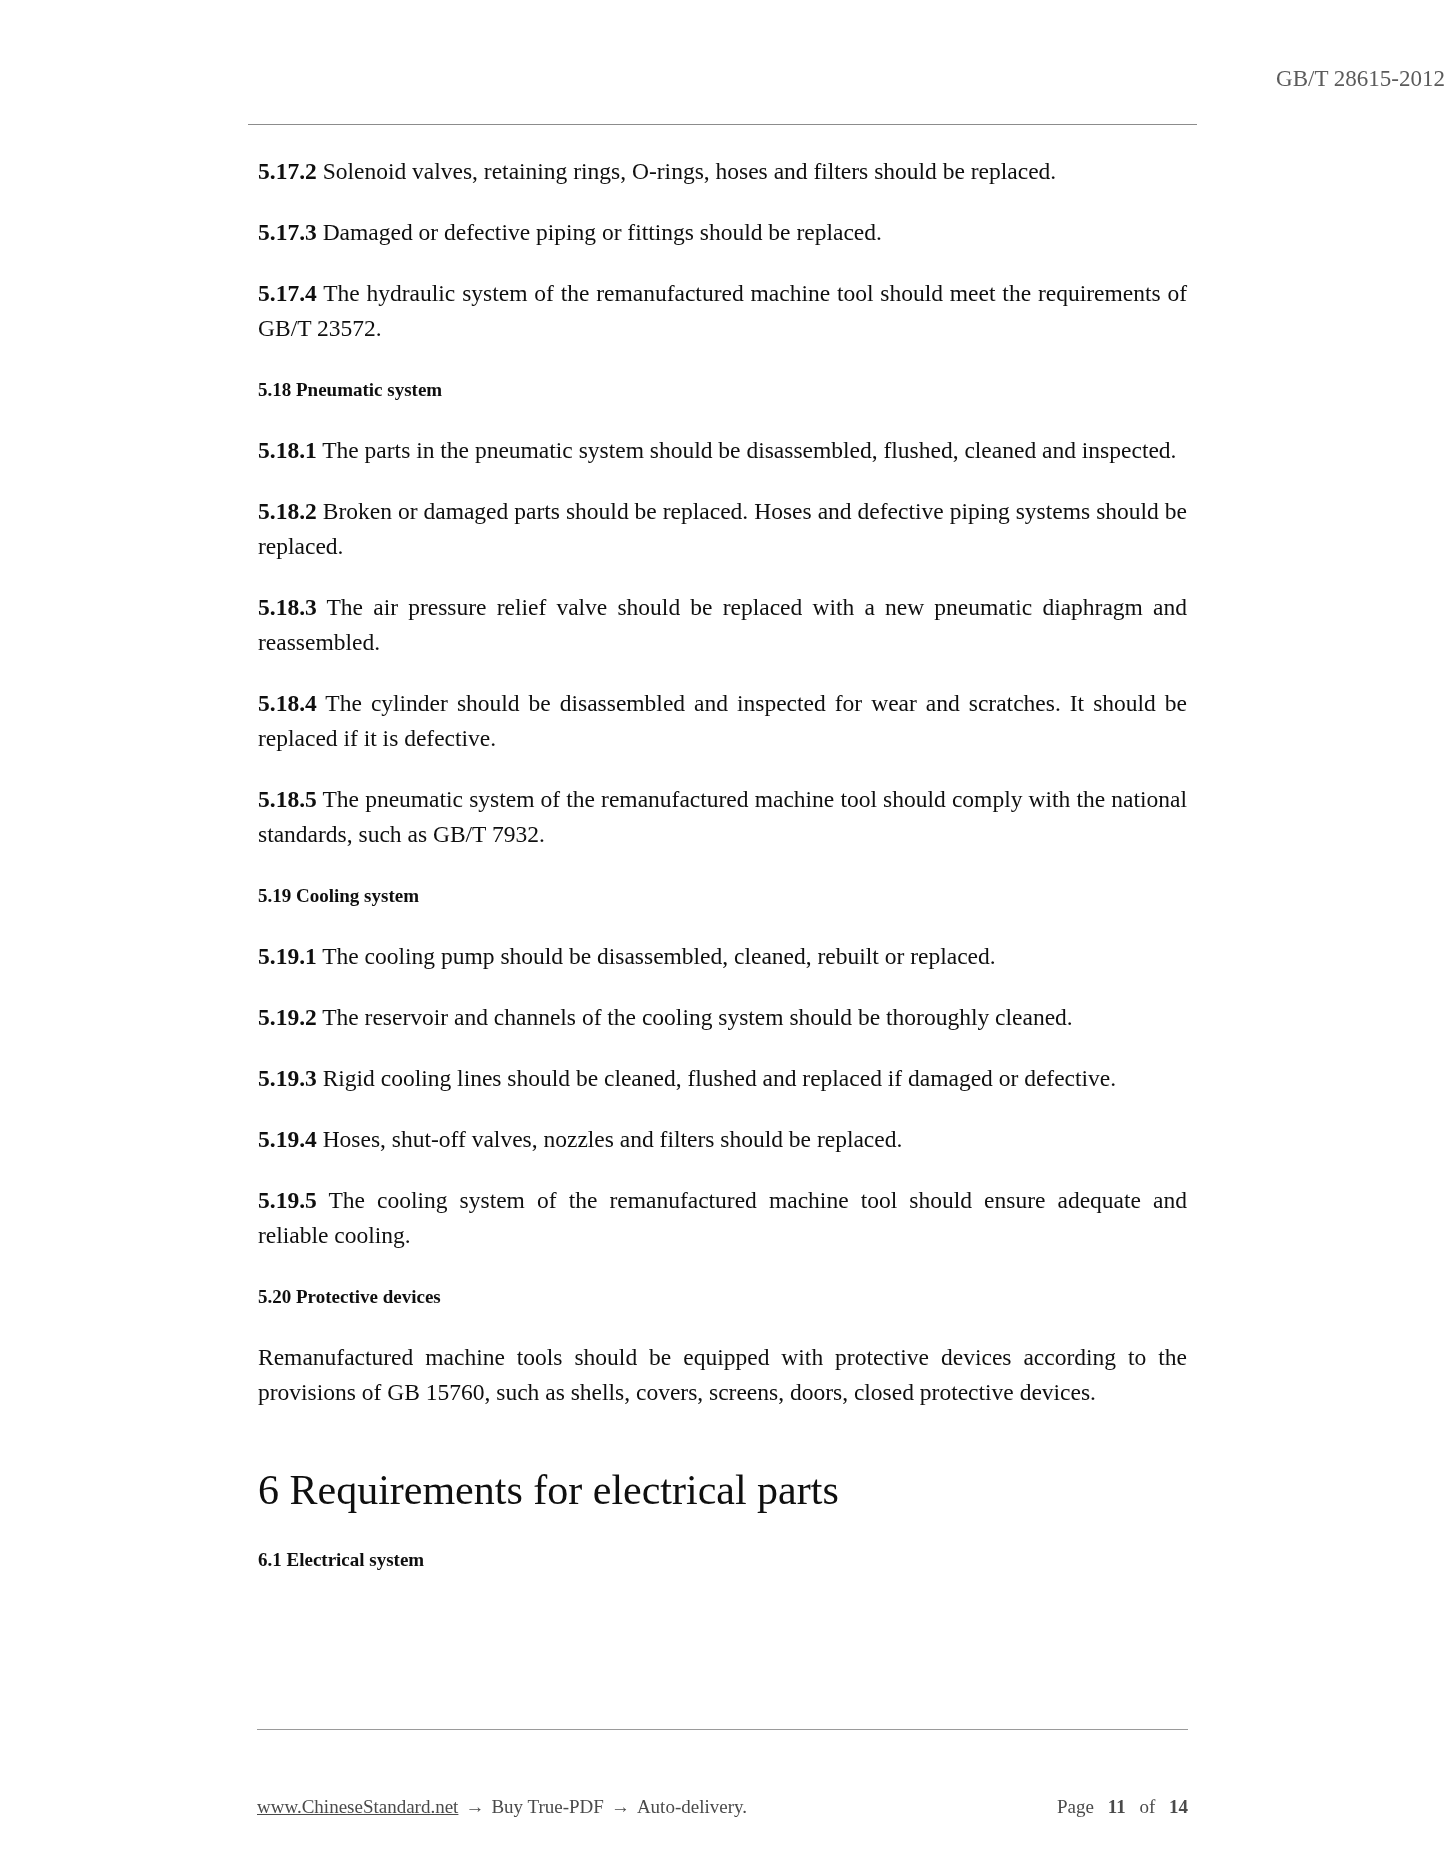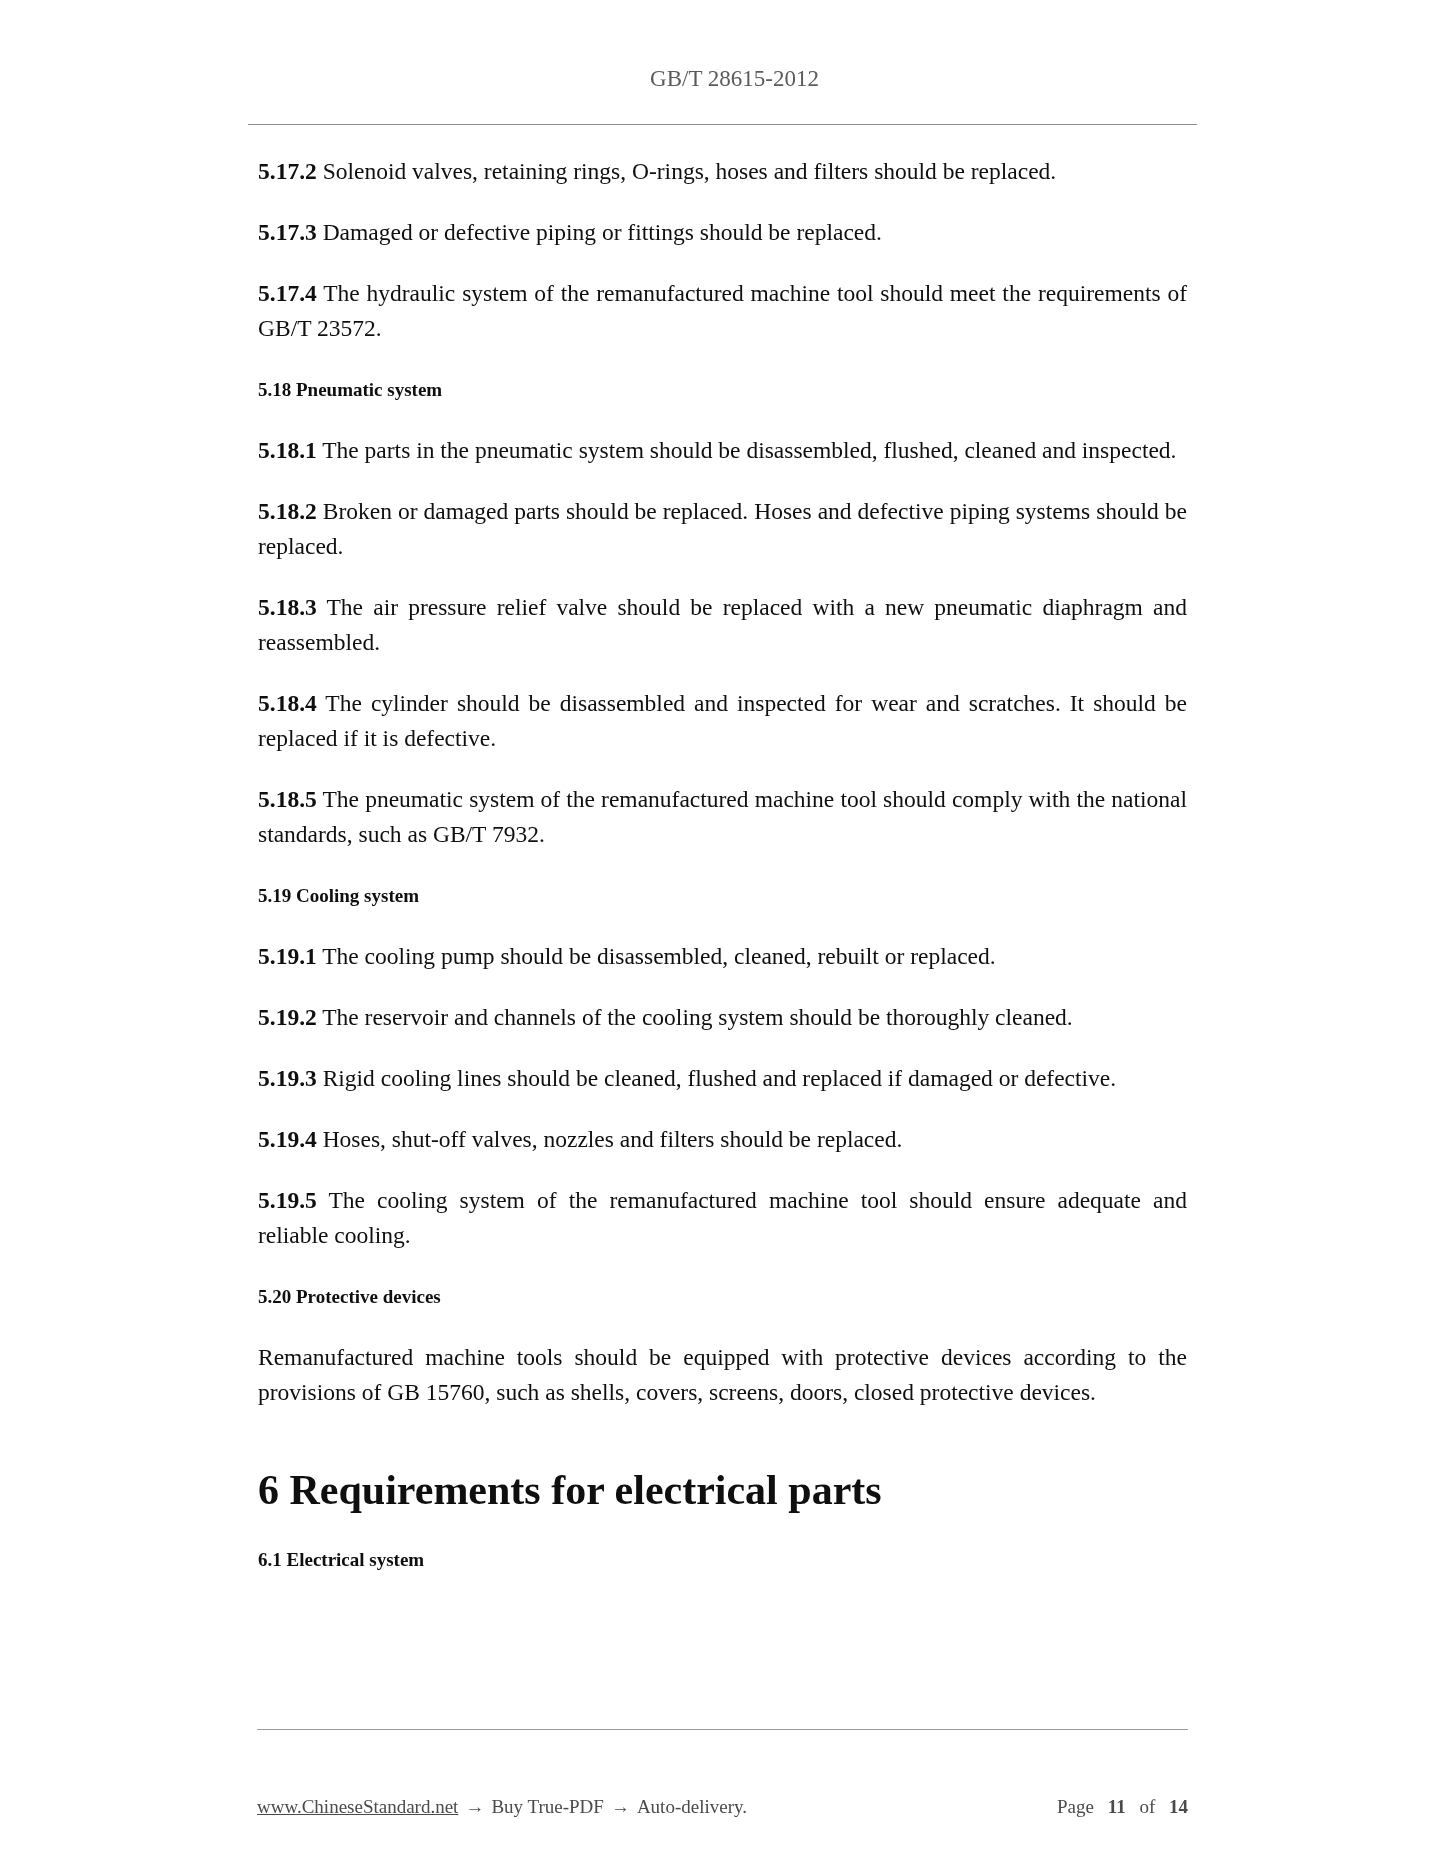--- a/index.html
+++ b/index.html
@@ -8,21 +8,21 @@
   body {
     width: 1445px;
     height: 1870px;
     background: #ffffff;
     font-family: "Liberation Serif", serif;
     position: relative;
     overflow: hidden;
   }
   
   .doc-title {
-    text-align: center;
+    text-align: right;
     color: #5b5b5b;
     font-size: 23px;
     line-height: 30px;
     padding-top: 64px;
     padding-left: 24px;
   }
   .header-rule {
     border: none;
     border-top: 1px solid #8c8c8c;
     margin: 30px 248px 0 248px;
@@ -39,21 +39,21 @@
   .doc-body > * { margin: 26px 0 0 0; }
   .doc-body > :first-child { margin-top: 0; }
   .para { text-align: justify; }
   .para b { font-weight: bold; }
   .heading {
     font-weight: bold;
     font-size: 19px;
     line-height: 35px;
   }
   .chapter {
-    font-weight: bold;
+    font-weight: normal;
     font-size: 42px;
     line-height: 52px;
     margin-top: 54px;
   }
   .chapter + * { }
   
   .footer {
     position: absolute;
     top: 1729px;
     left: 257px;

